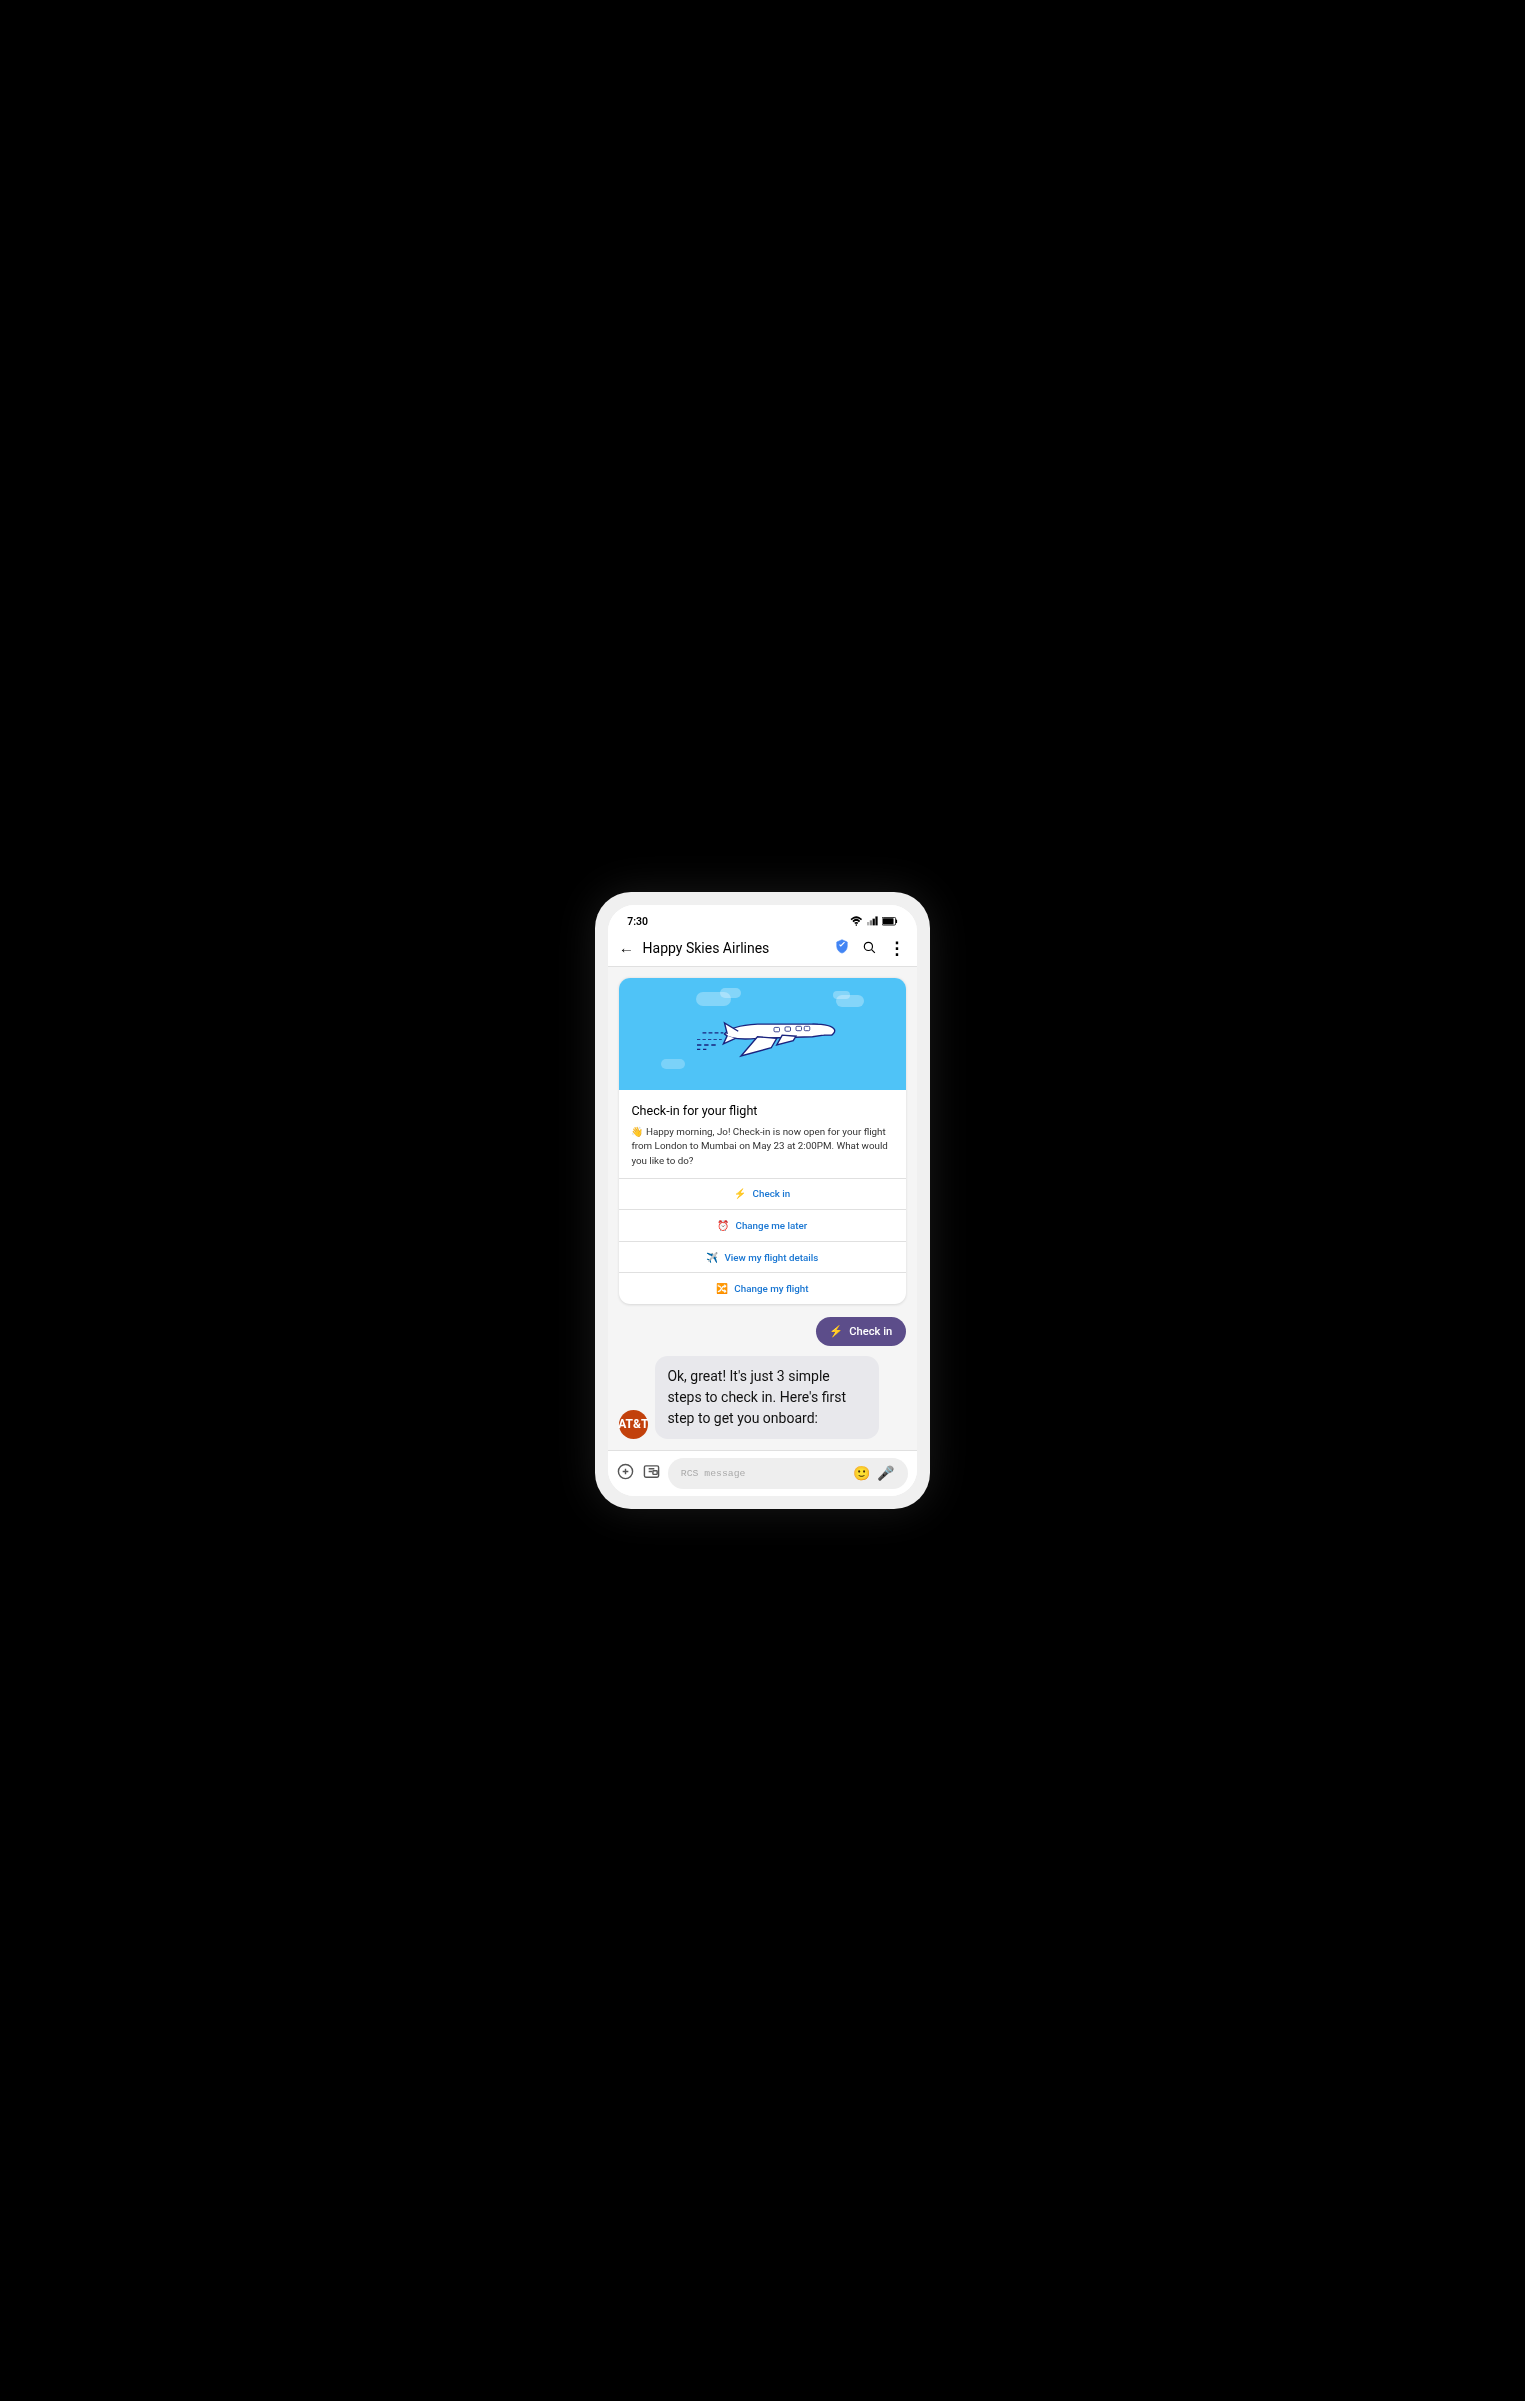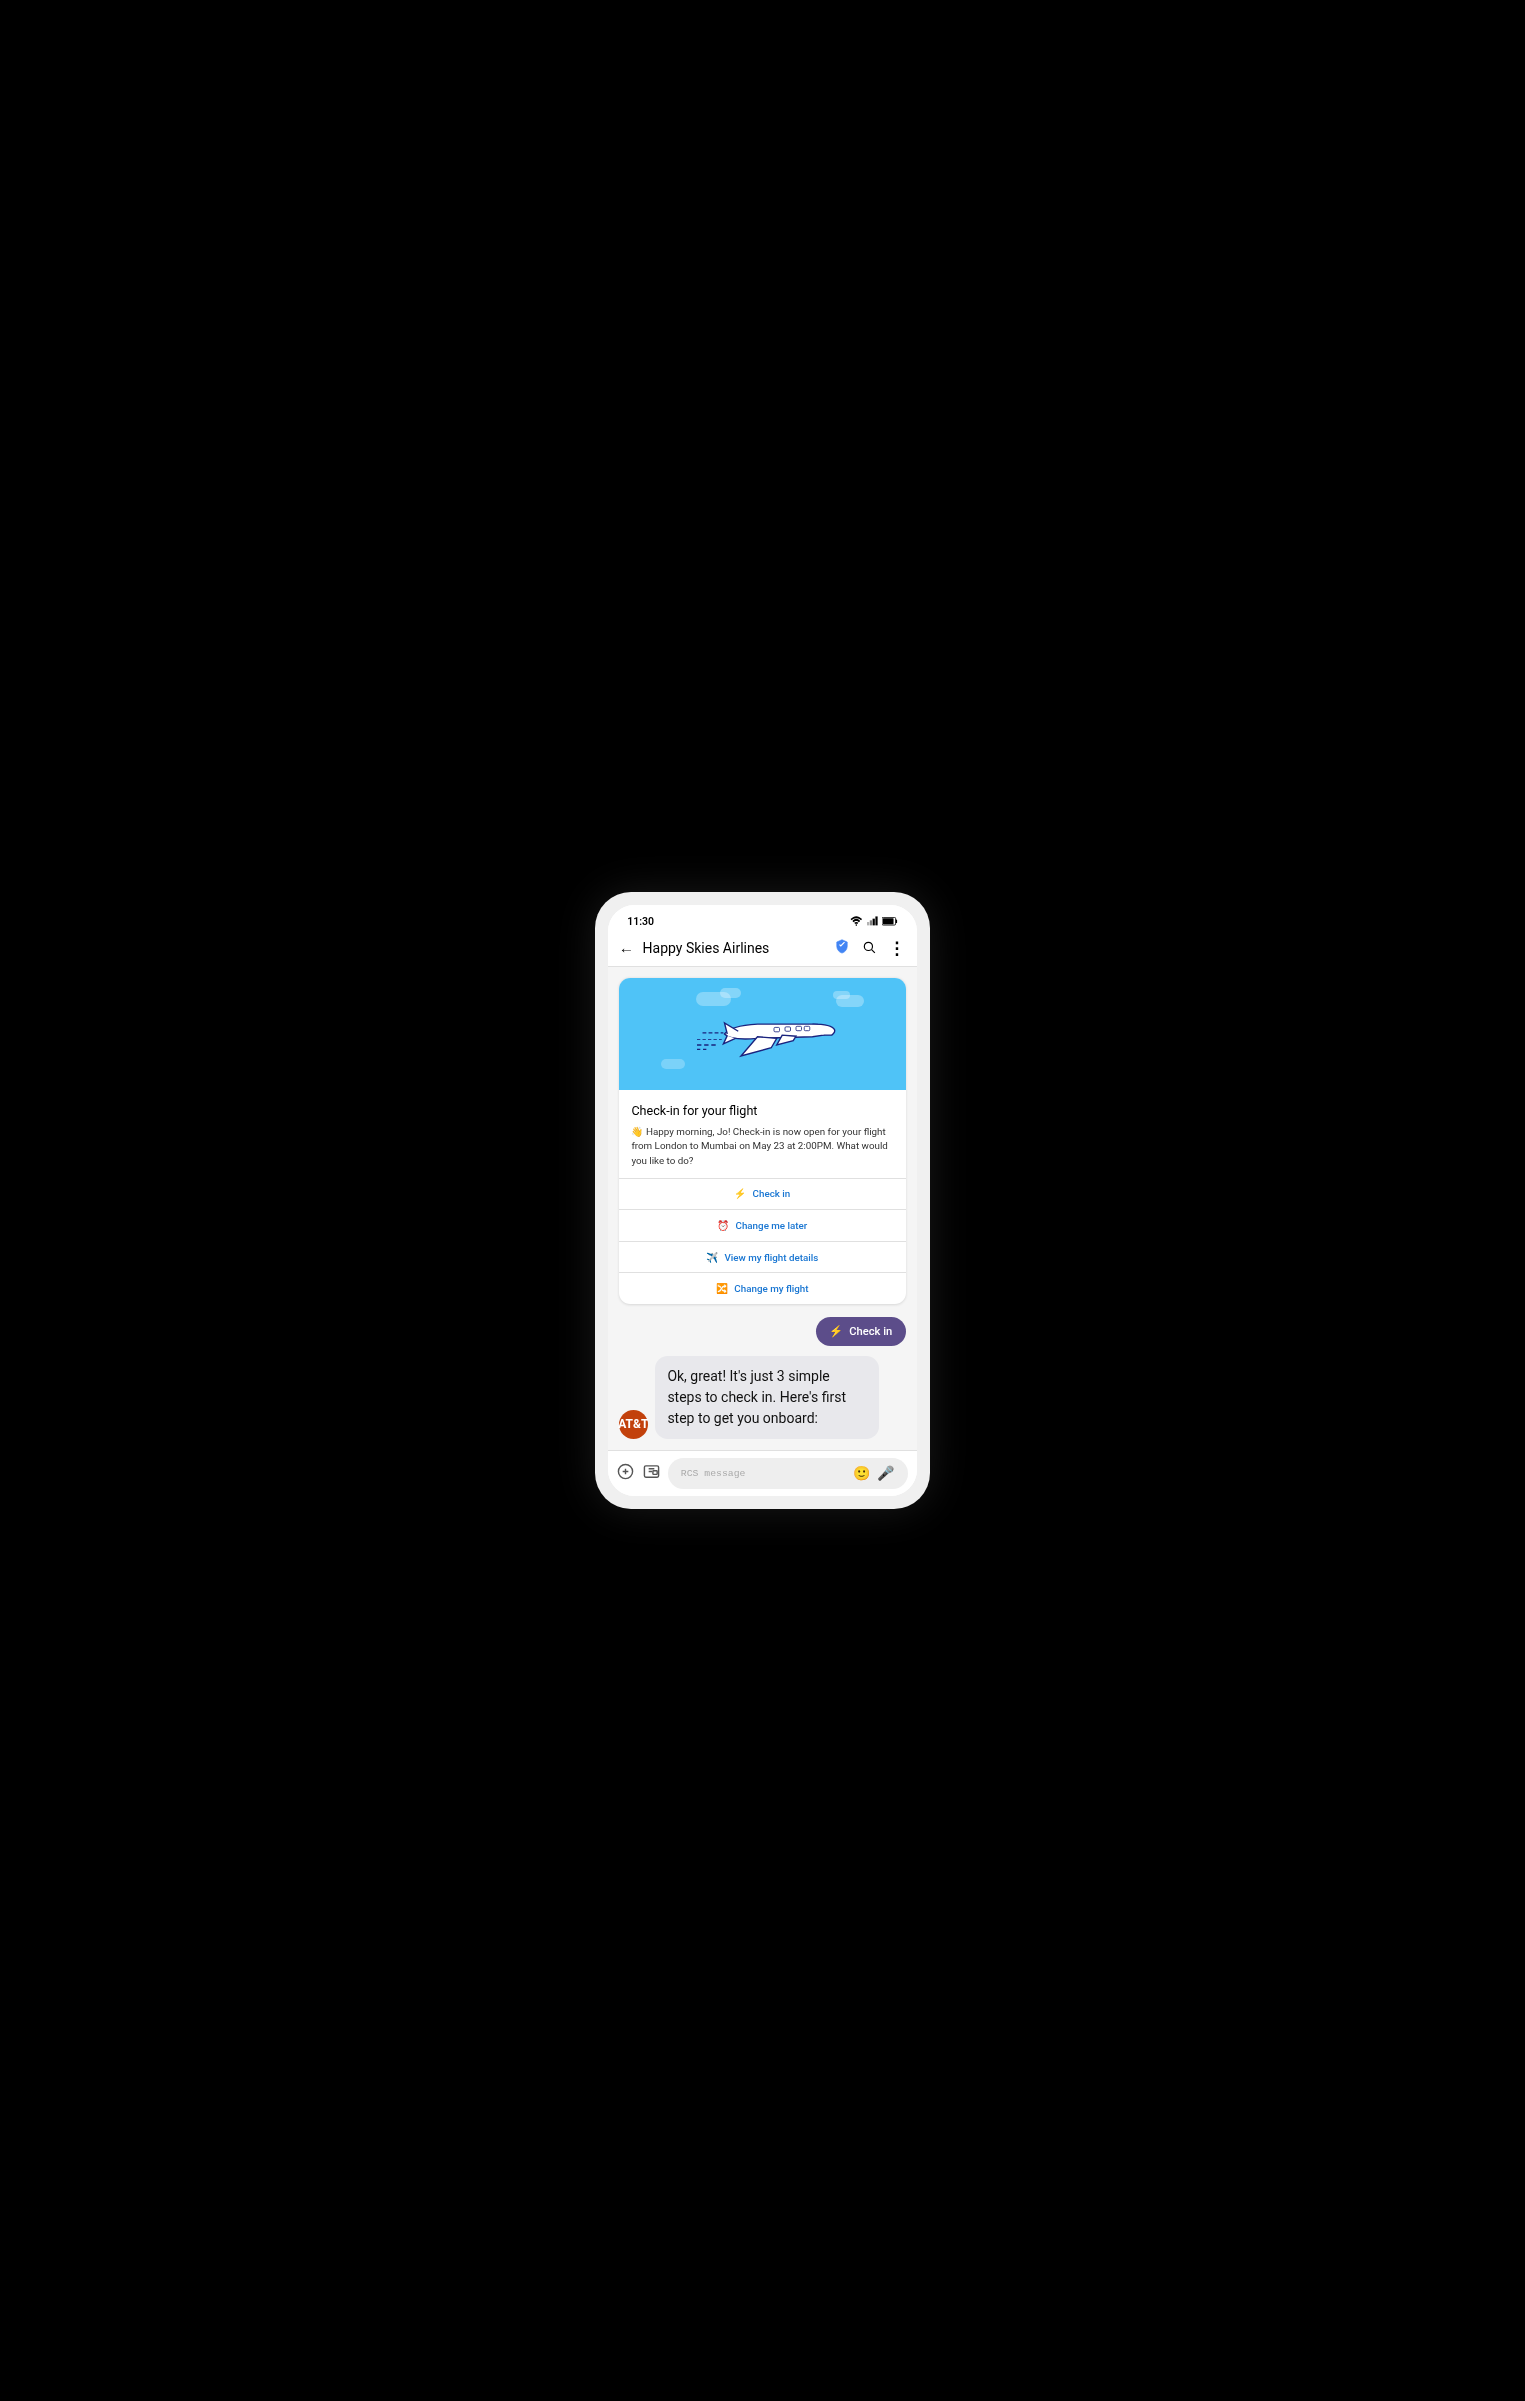--- a/index.html
+++ b/index.html
@@ -234,21 +234,21 @@
       display: inline-block;
     }
   </style>
 </head>
 <body>
 
 <div class="phone-frame">
   <div class="phone-screen">
 
     <div class="status-bar">
-      <span class="status-time">11:30</span>
+      <span class="status-time">7:30</span>
       <div class="status-icons">
 
         <svg width="12.6" height="9.8" viewBox="0 0 24 18">
           <path d="M1 5.5C4.5 2 8.5 0 12 0s7.5 2 11 5.5L21 8c-2.5-2.5-5.5-4-9-4s-6.5 1.5-9 4L1 5.5z"></path>
           <path d="M4.5 9C7 6.5 9.5 5 12 5s5 1.5 7.5 4L17 11.5c-1.5-1.5-3-2.5-5-2.5s-3.5 1-5 2.5L4.5 9z"></path>
           <path d="M8 12.5c1-1 2.5-1.5 4-1.5s3 .5 4 1.5L14 15c-.5-.5-1.2-.8-2-.8s-1.5.3-2 .8L8 12.5z"></path>
           <circle cx="12" cy="17" r="1.5"></circle>
         </svg>
 
         <svg width="11.2" height="9.8" viewBox="0 0 20 16">

